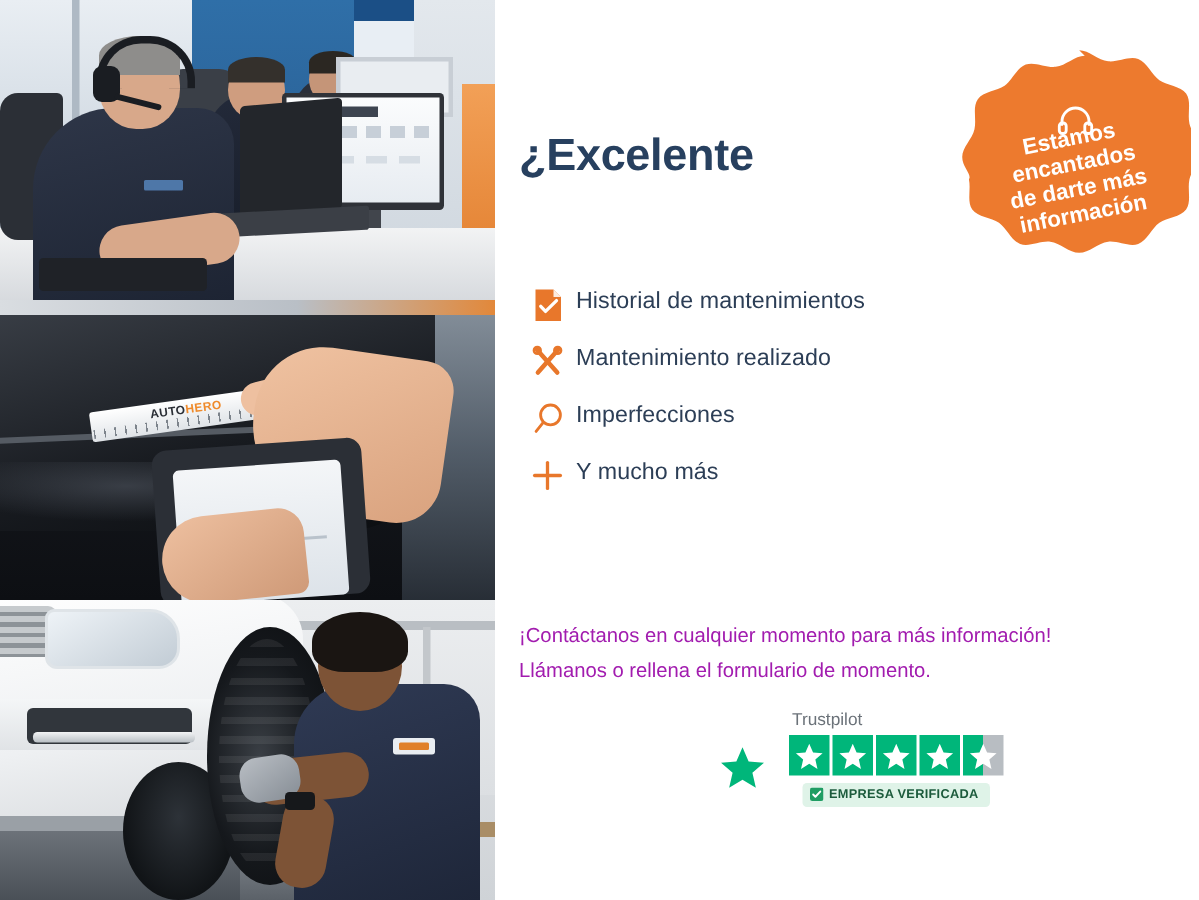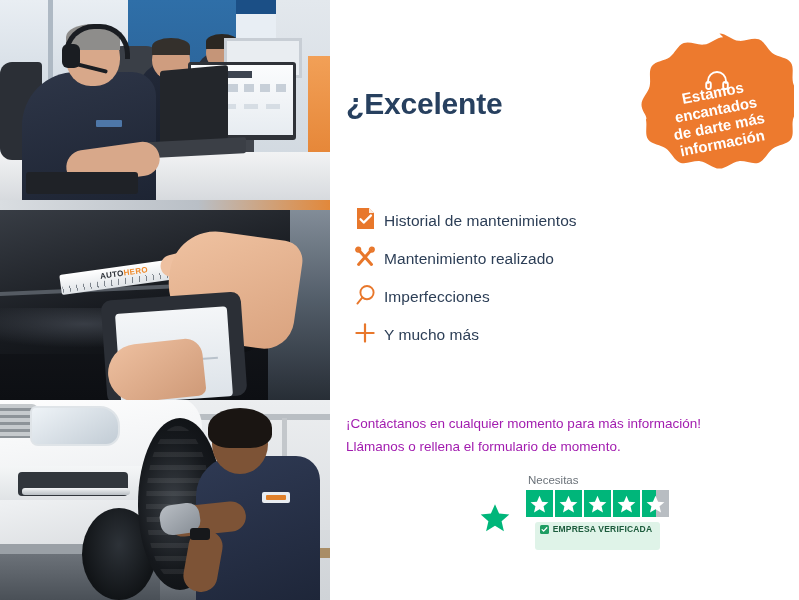--- a/index.html
+++ b/index.html
@@ -426,21 +426,21 @@
 
   
   .features {
     position: absolute;
     left: 16px;
     top: 192px;
     width: 330px;
   }
   .feature {
     display: flex;
-    align-items: flex-end;
+    align-items: flex-start;
     height: 38px;
   }
   .feature .ficon {
     width: 38px;
     flex: 0 0 38px;
     display:flex; align-items:center; justify-content:center;
   }
   .feature .flabel {
     font-size: 15.5px;
     color: #2c3e56;
@@ -489,21 +489,21 @@
     background:#00b67a;
     display:flex; align-items:center; justify-content:center;
   }
   .tp-star.half {
     background: linear-gradient(90deg,#00b67a 0 50%, #b8bdc2 50% 100%);
   }
   .tp-verified {
     margin-top:5px;
     background:#dff3e8;
     border-radius:3px;
-    padding:2px 8px 16px 5px;
+    padding:2px 8px 4px 5px;
     display:flex; align-items:center; gap:4px;
   }
   .tp-verified .vtext {
     font-size: 8.5px;
     font-weight: bold;
     color:#1c5b3c;
     letter-spacing: .2px;
   }
 </style>
 </head>
@@ -681,21 +681,21 @@
     </p>
 
     <div class="trust">
       <div class="tp-logo">
         <svg width="30" height="29" viewBox="0 0 30 29">
           <path fill="#00B67A" d="M15 1.2 l4.1 9.4 10.2 .9 -7.7 6.7 2.3 10 -8.9-5.4 -8.9 5.4 2.3-10 -7.7-6.7 10.2-.9 Z"></path>
         </svg>
       </div>
 
       <div class="tp-rating">
-        <span class="tp-excelente">Necesitas</span>
+        <span class="tp-excelente">Trustpilot</span>
 
         <div class="tp-stars">
           <span class="tp-star">
             <svg width="19" height="18" viewBox="0 0 20 19">
                 <path fill="#fff" d="M10 .8 l2.7 6.2 6.7 .6 -5.1 4.4 1.5 6.6 -5.8-3.6 -5.8 3.6 1.5-6.6 -5.1-4.4 6.7-.6 Z"></path>
               </svg>
           </span>
           <span class="tp-star">
             <svg width="19" height="18" viewBox="0 0 20 19">
                 <path fill="#fff" d="M10 .8 l2.7 6.2 6.7 .6 -5.1 4.4 1.5 6.6 -5.8-3.6 -5.8 3.6 1.5-6.6 -5.1-4.4 6.7-.6 Z"></path>

